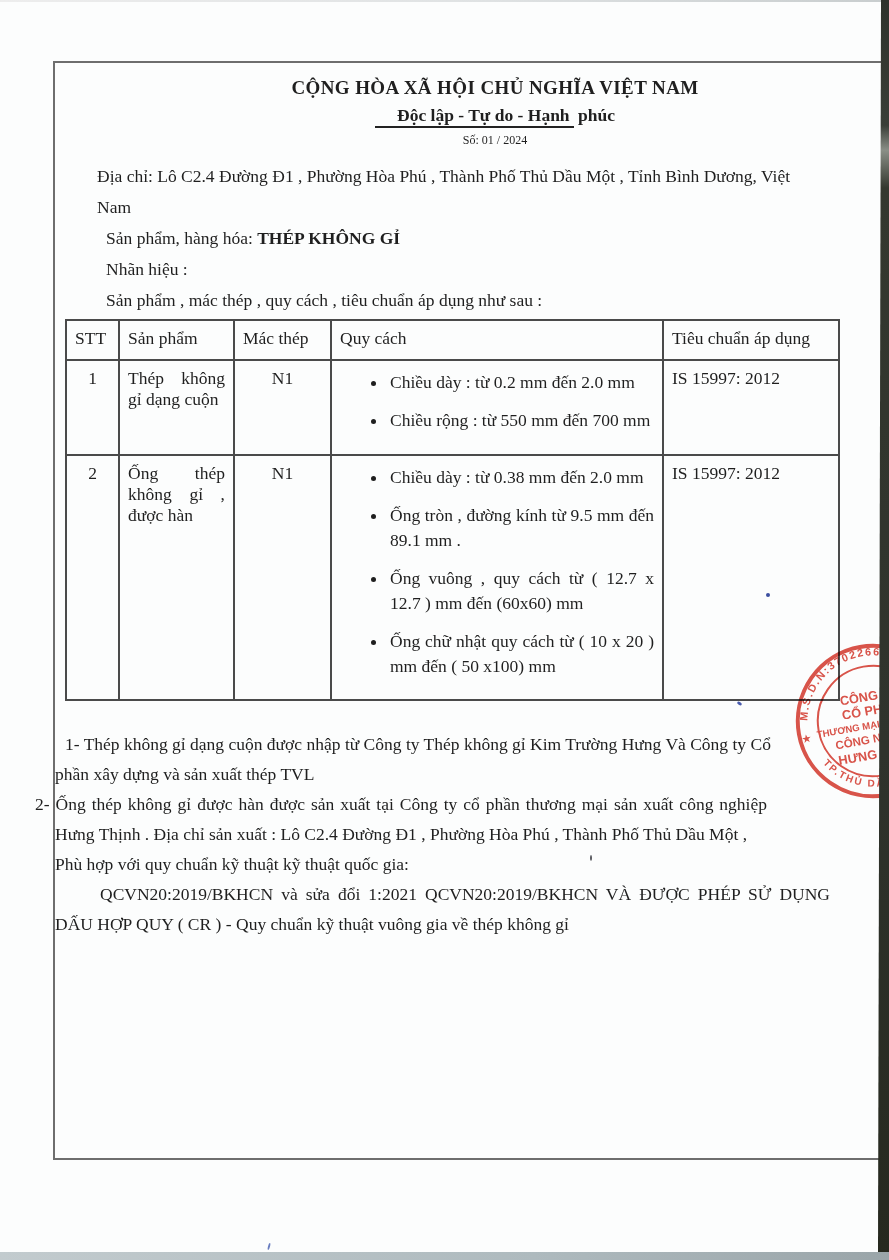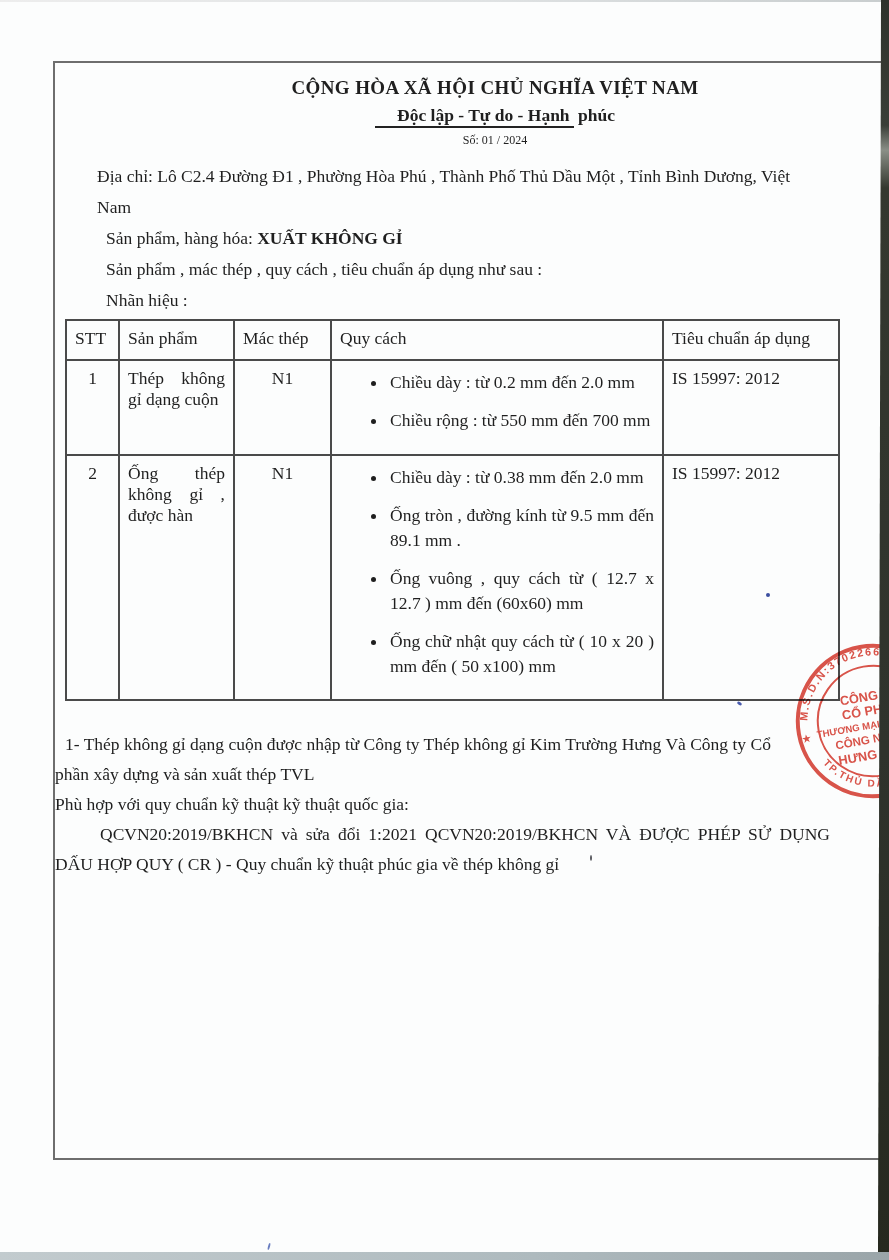--- a/index.html
+++ b/index.html
@@ -79,23 +79,23 @@
 
   <div class="center country-title">CỘNG HÒA XÃ HỘI CHỦ NGHĨA VIỆT NAM</div>
 
   <div class="center motto"><span class="ul">Độc lập - Tự do - Hạnh</span><span> phúc</span></div>
 
 
   <div class="center doc-number">Số: 01 / 2024</div>
 
   <div class="info">
     <p>Địa chỉ: Lô C2.4 Đường Đ1 , Phường Hòa Phú , Thành Phố Thủ Dầu Một , Tỉnh Bình Dương, Việt Nam</p>
-    <p class="ind"><span>Sản phẩm, hàng hóa: </span><span class="bold">XUẤT KHÔNG GỈ</span></p>
+    <p class="ind"><span>Sản phẩm, hàng hóa: </span><span class="bold">THÉP KHÔNG GỈ</span></p>
+    <p class="ind">Nhãn hiệu :</p>
     <p class="ind">Sản phẩm , mác thép , quy cách , tiêu chuẩn áp dụng như sau :</p>
-    <p class="ind">Nhãn hiệu :</p>
   </div>
 
   <table class="spec">
     <colgroup>
       <col style="width:53px">
         <col style="width:115px">
         <col style="width:97px">
         <col style="width:332px">
         <col style="width:176px">
     </colgroup>
@@ -133,22 +133,23 @@
             <li>Ống chữ nhật quy cách từ ( 10 x 20 ) mm đến ( 50 x100) mm</li>
           </ul>
         </td>
         <td>IS 15997: 2012</td>
       </tr>
     </tbody>
   </table>
 
   <div class="notes">
     <p class="note1">1- Thép không gỉ dạng cuộn được nhập từ Công ty Thép không gỉ Kim Trường Hưng Và Công ty Cổ phần xây dựng và sản xuất thép TVL</p>
+    <p class="note2">2- Ống thép không gỉ được hàn được sản xuất tại Công ty cổ phần thương mại sản xuất công nghiệp Hưng Thịnh . Địa chỉ sản xuất : Lô C2.4 Đường Đ1 , Phường Hòa Phú , Thành Phố Thủ Dầu Một ,</p>
     <p class="note4">Phù hợp với quy chuẩn kỹ thuật kỹ thuật quốc gia:</p>
-    <p class="note5">QCVN20:2019/BKHCN và sửa đổi 1:2021 QCVN20:2019/BKHCN VÀ ĐƯỢC PHÉP SỬ DỤNG DẤU HỢP QUY ( CR ) -  Quy chuẩn kỹ thuật phúc gia về thép không gỉ</p>
+    <p class="note5">QCVN20:2019/BKHCN và sửa đổi 1:2021 QCVN20:2019/BKHCN VÀ ĐƯỢC PHÉP SỬ DỤNG DẤU HỢP QUY ( CR ) -  Quy chuẩn kỹ thuật vuông gia về thép không gỉ</p>
   </div>
 
 </div>
 
 <div class="stamp">
   <svg width="160" height="160" viewBox="0 0 200 200">
     <g fill="none" stroke="#d8453a">
       <circle cx="100" cy="100" r="94" stroke-width="5"></circle>
       <circle cx="100" cy="100" r="69" stroke-width="2.5"></circle>
     </g>

